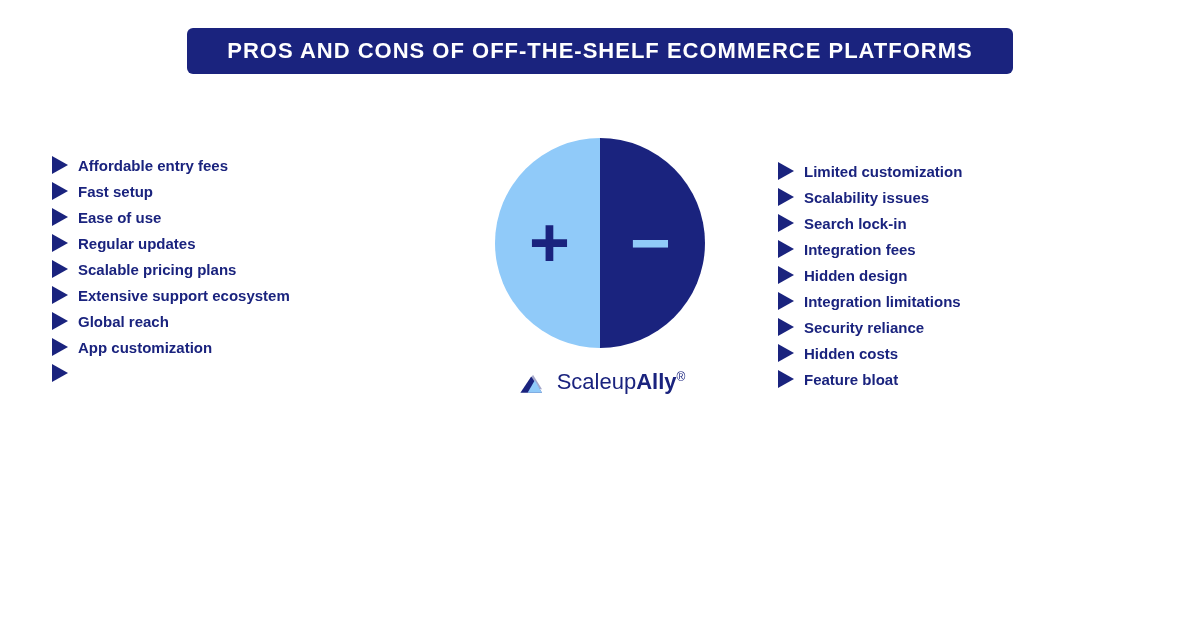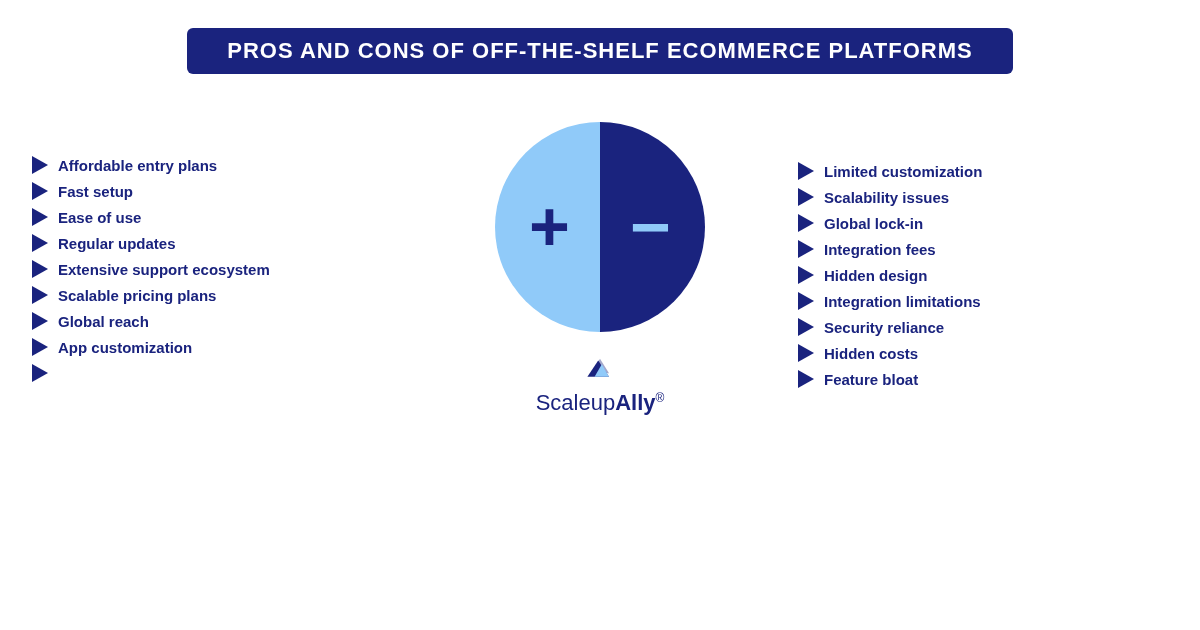--- a/index.html
+++ b/index.html
@@ -9,21 +9,21 @@
       height: 630px;
       background: #ffffff;
       font-family: 'Arial', sans-serif;
       overflow: hidden;
       position: relative;
     }
 
     .container {
       width: 1200px;
       height: 460px;
-      padding: 20px 32px;
+      padding: 20px 52px;
       display: flex;
       flex-direction: column;
       align-items: center;
     }
 
     .title-box {
       background: #1a237e;
       color: #ffffff;
       padding: 10px 40px;
       border-radius: 6px;
@@ -137,21 +137,20 @@
       font-weight: 900;
       color: #90caf9;
       line-height: 1;
       margin-left: -4px;
     }
 
     .logo-area {
       display: flex;
       align-items: center;
       gap: 6px;
-      flex-direction: column;
     }
 
     .logo-icon {
       width: 36px;
       height: 36px;
     }
 
     .logo-text {
       font-size: 22px;
       font-weight: 400;
@@ -175,41 +174,41 @@
 
   <div class="title-box">
     <span class="title-text">PROS AND CONS OF OFF-THE-SHELF ECOMMERCE PLATFORMS</span>
   </div>
 
   <div class="main-content">
 
     <div class="pros-list" id="pros-container">
     <div class="list-item">
       <div class="arrow-icon"></div>
-      <span class="item-text">Affordable entry plans</span>
+      <span class="item-text">Affordable entry fees</span>
     </div>
         <div class="list-item">
       <div class="arrow-icon"></div>
       <span class="item-text">Fast setup</span>
     </div>
         <div class="list-item">
       <div class="arrow-icon"></div>
       <span class="item-text">Ease of use</span>
     </div>
         <div class="list-item">
       <div class="arrow-icon"></div>
       <span class="item-text">Regular updates</span>
     </div>
         <div class="list-item">
       <div class="arrow-icon"></div>
+      <span class="item-text">Scalable pricing plans</span>
+    </div>
+        <div class="list-item">
+      <div class="arrow-icon"></div>
       <span class="item-text">Extensive support ecosystem</span>
-    </div>
-        <div class="list-item">
-      <div class="arrow-icon"></div>
-      <span class="item-text">Scalable pricing plans</span>
     </div>
         <div class="list-item">
       <div class="arrow-icon"></div>
       <span class="item-text">Global reach</span>
     </div>
         <div class="list-item">
       <div class="arrow-icon"></div>
       <span class="item-text">App customization</span>
     </div>
         <div class="list-item">
@@ -243,21 +242,21 @@
     <div class="list-item">
       <div class="arrow-icon"></div>
       <span class="item-text">Limited customization</span>
     </div>
         <div class="list-item">
       <div class="arrow-icon"></div>
       <span class="item-text">Scalability issues</span>
     </div>
         <div class="list-item">
       <div class="arrow-icon"></div>
-      <span class="item-text">Global lock-in</span>
+      <span class="item-text">Search lock-in</span>
     </div>
         <div class="list-item">
       <div class="arrow-icon"></div>
       <span class="item-text">Integration fees</span>
     </div>
         <div class="list-item">
       <div class="arrow-icon"></div>
       <span class="item-text">Hidden design</span>
     </div>
         <div class="list-item">

